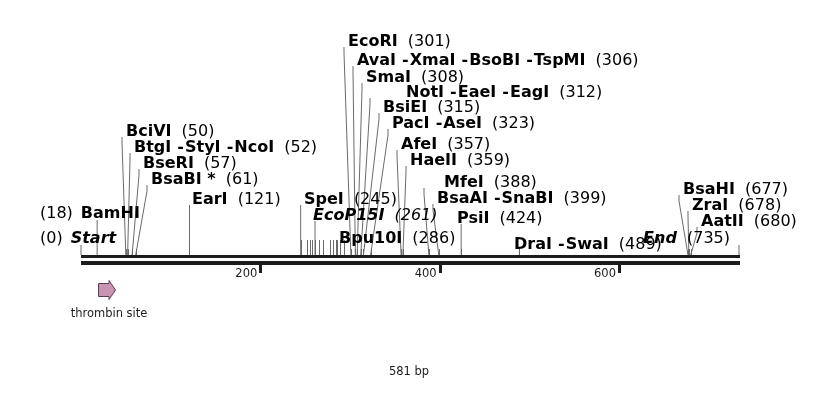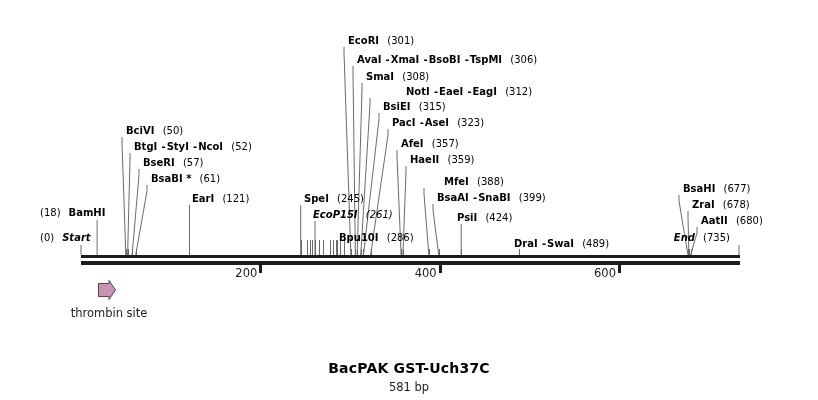--- a/index.html
+++ b/index.html
@@ -53,21 +53,21 @@
     position:absolute;
     overflow:visible;
     pointer-events:none;
   }
   .leader line{stroke:#6b6b6b;stroke-width:1;}
 
   
   .site-label{
     position:absolute;
     white-space:nowrap;
-    font-size:10px;
+    font-size:16px;
     line-height:12px;
     color:#000;
   }
   .site-label .nm{font-weight:bold;}
   .site-label .sep{font-weight:bold;padding:0 1px;}
   .site-label .pos{font-weight:normal;padding-left:5px;}
   .site-label.italic .nm{font-style:italic;}
 
   
   .feature-arrow{
@@ -220,17 +220,16 @@
       <div class="ruler-label" style="left: 615.959px;">600</div>
     </div>
   <div id="features-layer">
       <div class="feature-arrow" style="left: 98.0354px; top: 280px;"><svg width="18" height="20" viewBox="0 0 18 20">
           <path d="M0.5,3.5 L11,3.5 L11,0.5 L17.5,10 L11,19.5 L11,16.5 L0.5,16.5 Z" fill="#c794b4" stroke="#5a4050" stroke-width="1"></path>
         </svg></div>
       <div class="feature-label" style="left: 109.035px; top: 306px;">thrombin site</div>
     </div>
 
   <div class="title-block" style="top:360px;">
-    <div class="title-main">BacPAK GST-Uch37C</div>
     <div class="title-sub">581 bp</div>
   </div>
 
 </div>
 
 </body></html>

